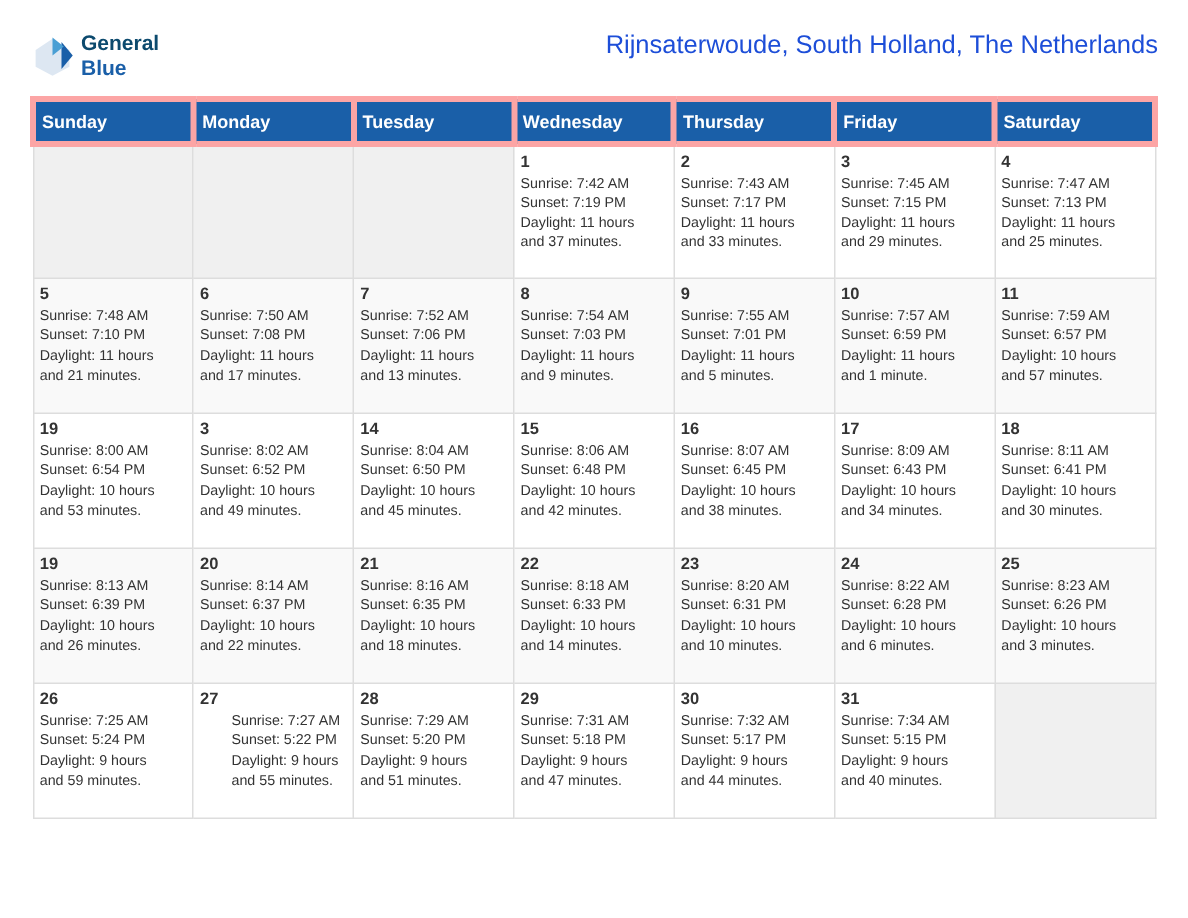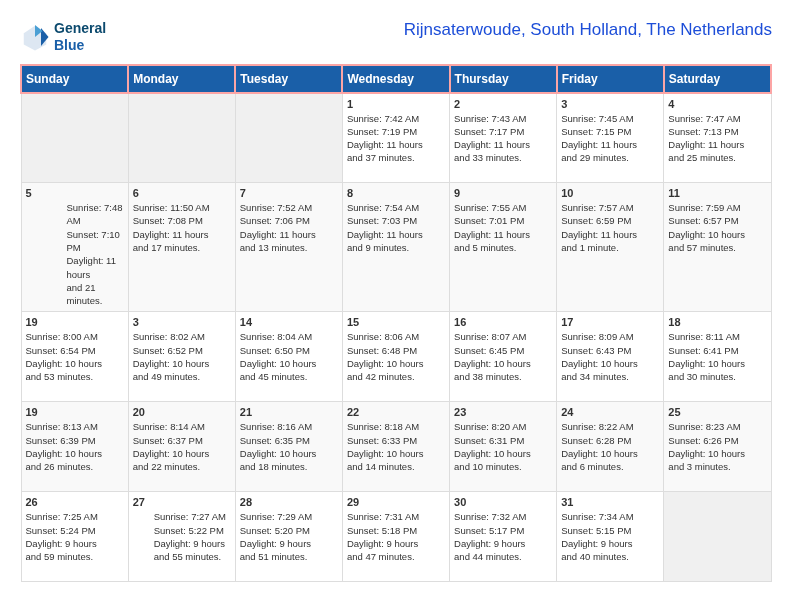--- a/index.html
+++ b/index.html
@@ -49,21 +49,21 @@
       border-collapse: collapse;
       table-layout: fixed;
     }
     thead tr th {
       background-color: #1a5fa8;
       color: #fff;
       font-size: 12px;
       font-weight: bold;
       padding: 6px 4px;
       text-align: left;
-      border: 2px solid #fca5a5;
+      border: 4px solid #fca5a5;
     }
     tbody tr td {
       vertical-align: top;
       padding: 4px 4px;
       border: 1px solid #ddd;
       font-size: 10px;
       color: #333;
       height: 90px;
       background: #fff;
     }
@@ -146,28 +146,28 @@
           <div class="day-num">4</div>
           <div class="day-info" style="white-space: pre-line;">Sunrise: 7:47 AM
 Sunset: 7:13 PM
 Daylight: 11 hours
 and 25 minutes.</div>
         </td>
       </tr>
       <tr>
         <td>
           <div class="day-num">5</div>
-          <div class="day-info" style="white-space: pre-line; margin-left: 41px;">Sunrise: 7:48 AM
+          <div class="day-info" style="white-space: pre-line;">Sunrise: 7:48 AM
 Sunset: 7:10 PM
 Daylight: 11 hours
 and 21 minutes.</div>
         </td>
         <td>
           <div class="day-num">6</div>
-          <div class="day-info" style="white-space: pre-line;">Sunrise: 11:50 AM
+          <div class="day-info" style="white-space: pre-line;">Sunrise: 7:50 AM
 Sunset: 7:08 PM
 Daylight: 11 hours
 and 17 minutes.</div>
         </td>
         <td>
           <div class="day-num">7</div>
           <div class="day-info" style="white-space: pre-line;">Sunrise: 7:52 AM
 Sunset: 7:06 PM
 Daylight: 11 hours
 and 13 minutes.</div>

